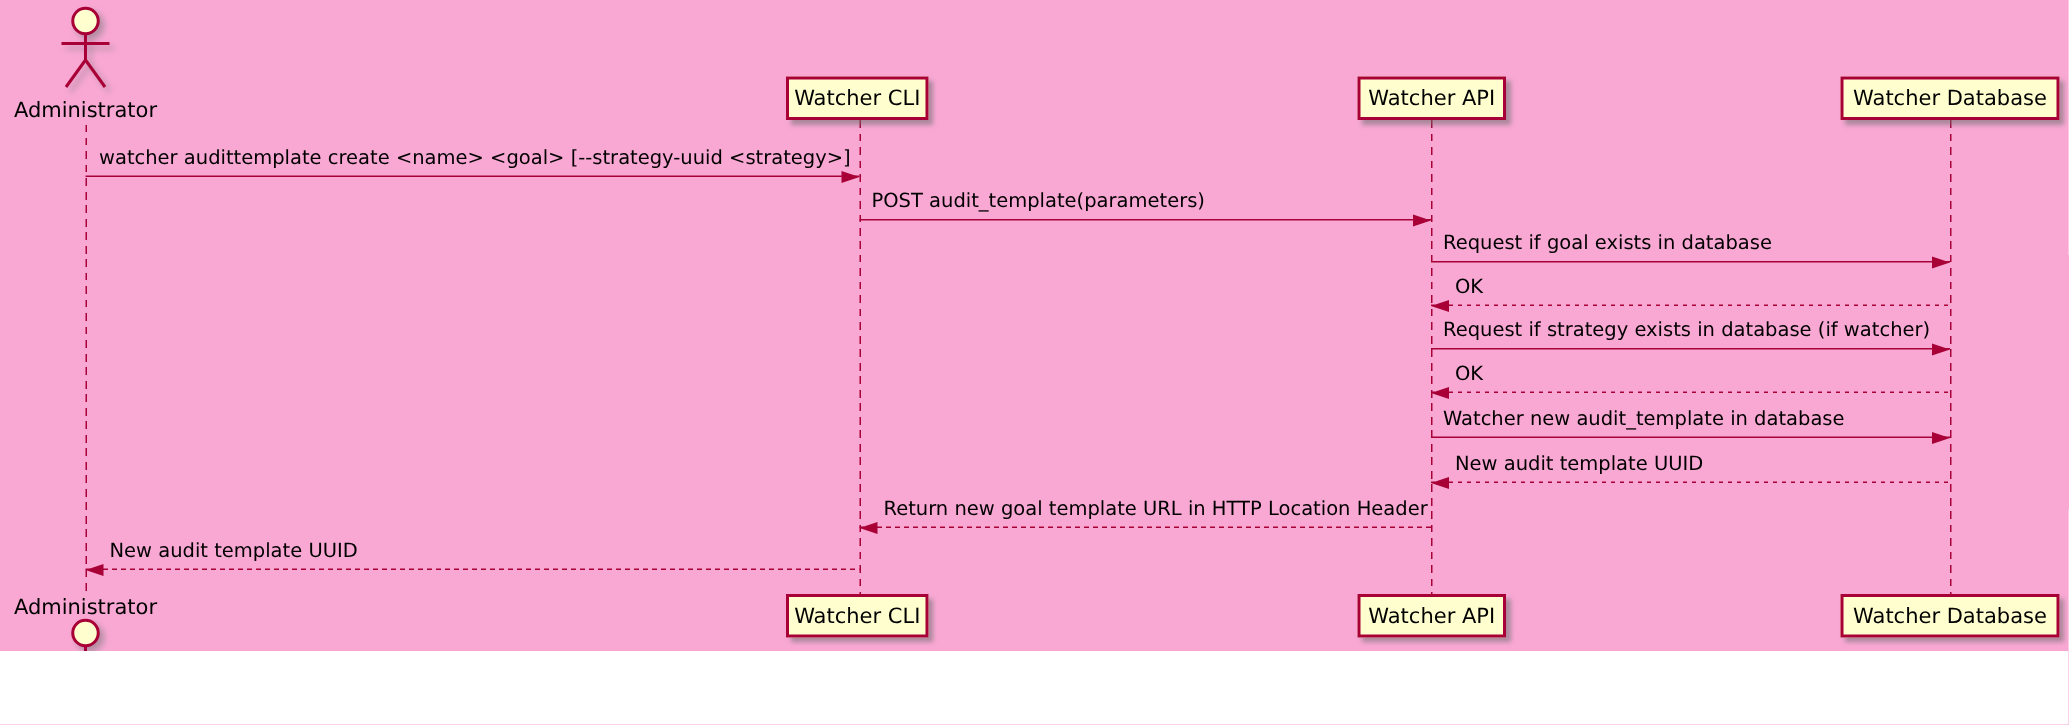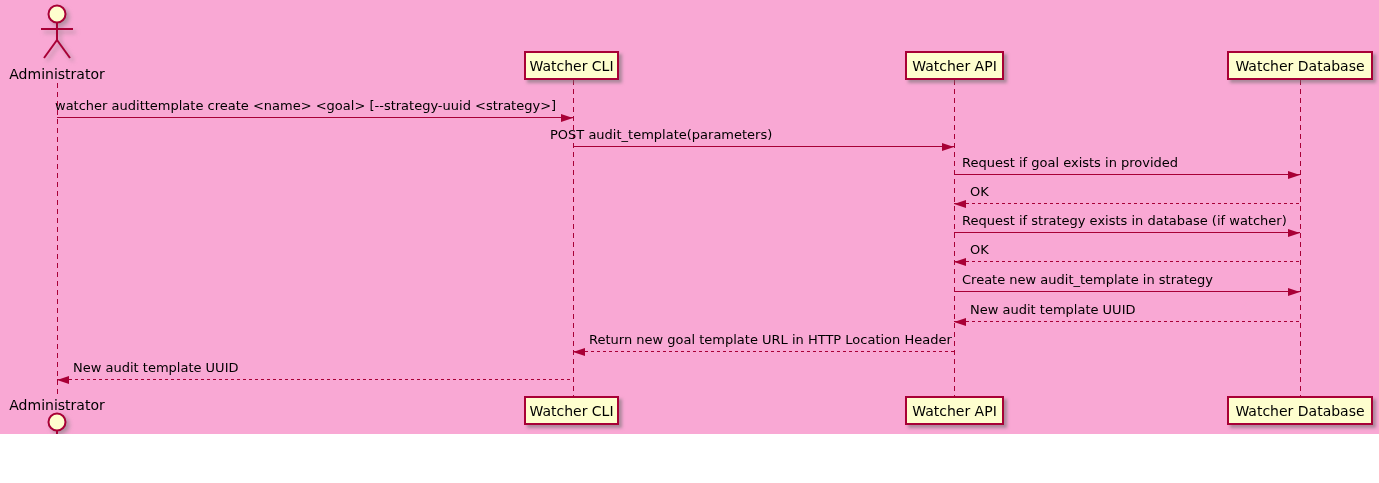--- a/index.html
+++ b/index.html
@@ -76,39 +76,39 @@
     <div class="participant-box" style="left: 524px; top: 51px; width: 95px; height: 29px;">Watcher CLI</div>
     <div class="participant-box" style="left: 524px; top: 396px; width: 95px; height: 29px;">Watcher CLI</div>
     <div class="lifeline" style="left: 954px; top: 80px; height: 316px;"></div>
     <div class="participant-box" style="left: 905px; top: 51px; width: 99px; height: 29px;">Watcher API</div>
     <div class="participant-box" style="left: 905px; top: 396px; width: 99px; height: 29px;">Watcher API</div>
     <div class="lifeline" style="left: 1300px; top: 80px; height: 316px;"></div>
     <div class="participant-box" style="left: 1227px; top: 51px; width: 146px; height: 29px;">Watcher Database</div>
     <div class="participant-box" style="left: 1227px; top: 396px; width: 146px; height: 29px;">Watcher Database</div>
     <div class="msg-line solid" style="left: 57px; top: 117px; width: 516px;"></div>
     <div class="arrowhead right" style="left: 561px; top: 114px;"></div>
-    <div class="msg-label" style="left: 55px; top: 98px;">watcher audittemplate create &lt;name&gt; &lt;goal&gt; [--strategy-uuid &lt;strategy&gt;]</div>
+    <div class="msg-label" style="left: 66px; top: 98px;">watcher audittemplate create &lt;name&gt; &lt;goal&gt; [--strategy-uuid &lt;strategy&gt;]</div>
     <div class="msg-line solid" style="left: 573px; top: 146px; width: 381px;"></div>
     <div class="arrowhead right" style="left: 942px; top: 143px;"></div>
-    <div class="msg-label" style="left: 550px; top: 127px;">POST audit_template(parameters)</div>
+    <div class="msg-label" style="left: 581px; top: 127px;">POST audit_template(parameters)</div>
     <div class="msg-line solid" style="left: 954px; top: 174px; width: 346px;"></div>
     <div class="arrowhead right" style="left: 1288px; top: 171px;"></div>
-    <div class="msg-label" style="left: 962px; top: 155px;">Request if goal exists in provided</div>
+    <div class="msg-label" style="left: 962px; top: 155px;">Request if goal exists in database</div>
     <div class="msg-line dashed" style="left: 954px; top: 203px; width: 346px;"></div>
     <div class="arrowhead left" style="left: 954px; top: 200px;"></div>
     <div class="msg-label" style="left: 970px; top: 184px;">OK</div>
     <div class="msg-line solid" style="left: 954px; top: 232px; width: 346px;"></div>
     <div class="arrowhead right" style="left: 1288px; top: 229px;"></div>
     <div class="msg-label" style="left: 962px; top: 213px;">Request if strategy exists in database (if watcher)</div>
     <div class="msg-line dashed" style="left: 954px; top: 261px; width: 346px;"></div>
     <div class="arrowhead left" style="left: 954px; top: 258px;"></div>
     <div class="msg-label" style="left: 970px; top: 242px;">OK</div>
     <div class="msg-line solid" style="left: 954px; top: 291px; width: 346px;"></div>
     <div class="arrowhead right" style="left: 1288px; top: 288px;"></div>
-    <div class="msg-label" style="left: 962px; top: 272px;">Create new audit_template in strategy</div>
+    <div class="msg-label" style="left: 962px; top: 272px;">Watcher new audit_template in database</div>
     <div class="msg-line dashed" style="left: 954px; top: 321px; width: 346px;"></div>
     <div class="arrowhead left" style="left: 954px; top: 318px;"></div>
     <div class="msg-label" style="left: 970px; top: 302px;">New audit template UUID</div>
     <div class="msg-line dashed" style="left: 573px; top: 351px; width: 381px;"></div>
     <div class="arrowhead left" style="left: 573px; top: 348px;"></div>
     <div class="msg-label" style="left: 589px; top: 332px;">Return new goal template URL in HTTP Location Header</div>
     <div class="msg-line dashed" style="left: 57px; top: 379px; width: 516px;"></div>
     <div class="arrowhead left" style="left: 57px; top: 376px;"></div>
     <div class="msg-label" style="left: 73px; top: 360px;">New audit template UUID</div>
   </div>

